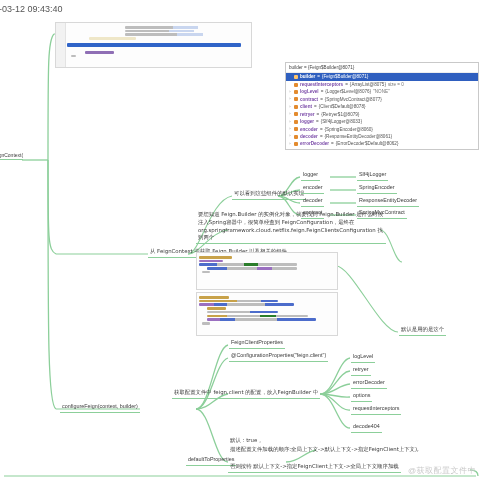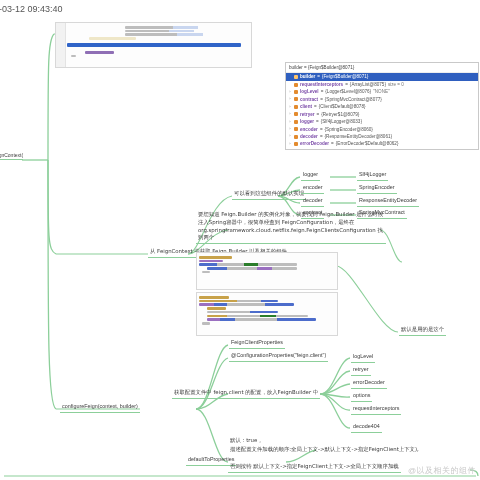--- a/index.html
+++ b/index.html
@@ -280,15 +280,15 @@
   <div class="node" style="left:351px;top:392px;">options</div>
   <div class="node" style="left:351px;top:405px;">requestInterceptors</div>
   <div class="node" style="left:351px;top:423px;">decode404</div>
 
   <div class="node" style="left:186px;top:456px;">defaultToProperties</div>
 
   <div class="node cn" style="left:228px;top:437px;border-bottom:none;">默认：true 。</div>
   <div class="node cn" style="left:228px;top:446px;border-bottom:none;max-width:236px;white-space:normal;">描述配置文件加载的顺序:全局上下文-&gt;默认上下文-&gt;指定FeignClient上下文),</div>
   <div class="node cn" style="left:228px;top:463px;max-width:236px;">否则按特 默认上下文-&gt;指定FeignClient上下文-&gt;全局上下文顺序加载</div>
 
-  <div class="watermark">@以及相关的组件</div>
+  <div class="watermark">@获取配置文件中</div>
 
 </div>
 
 </body></html>

